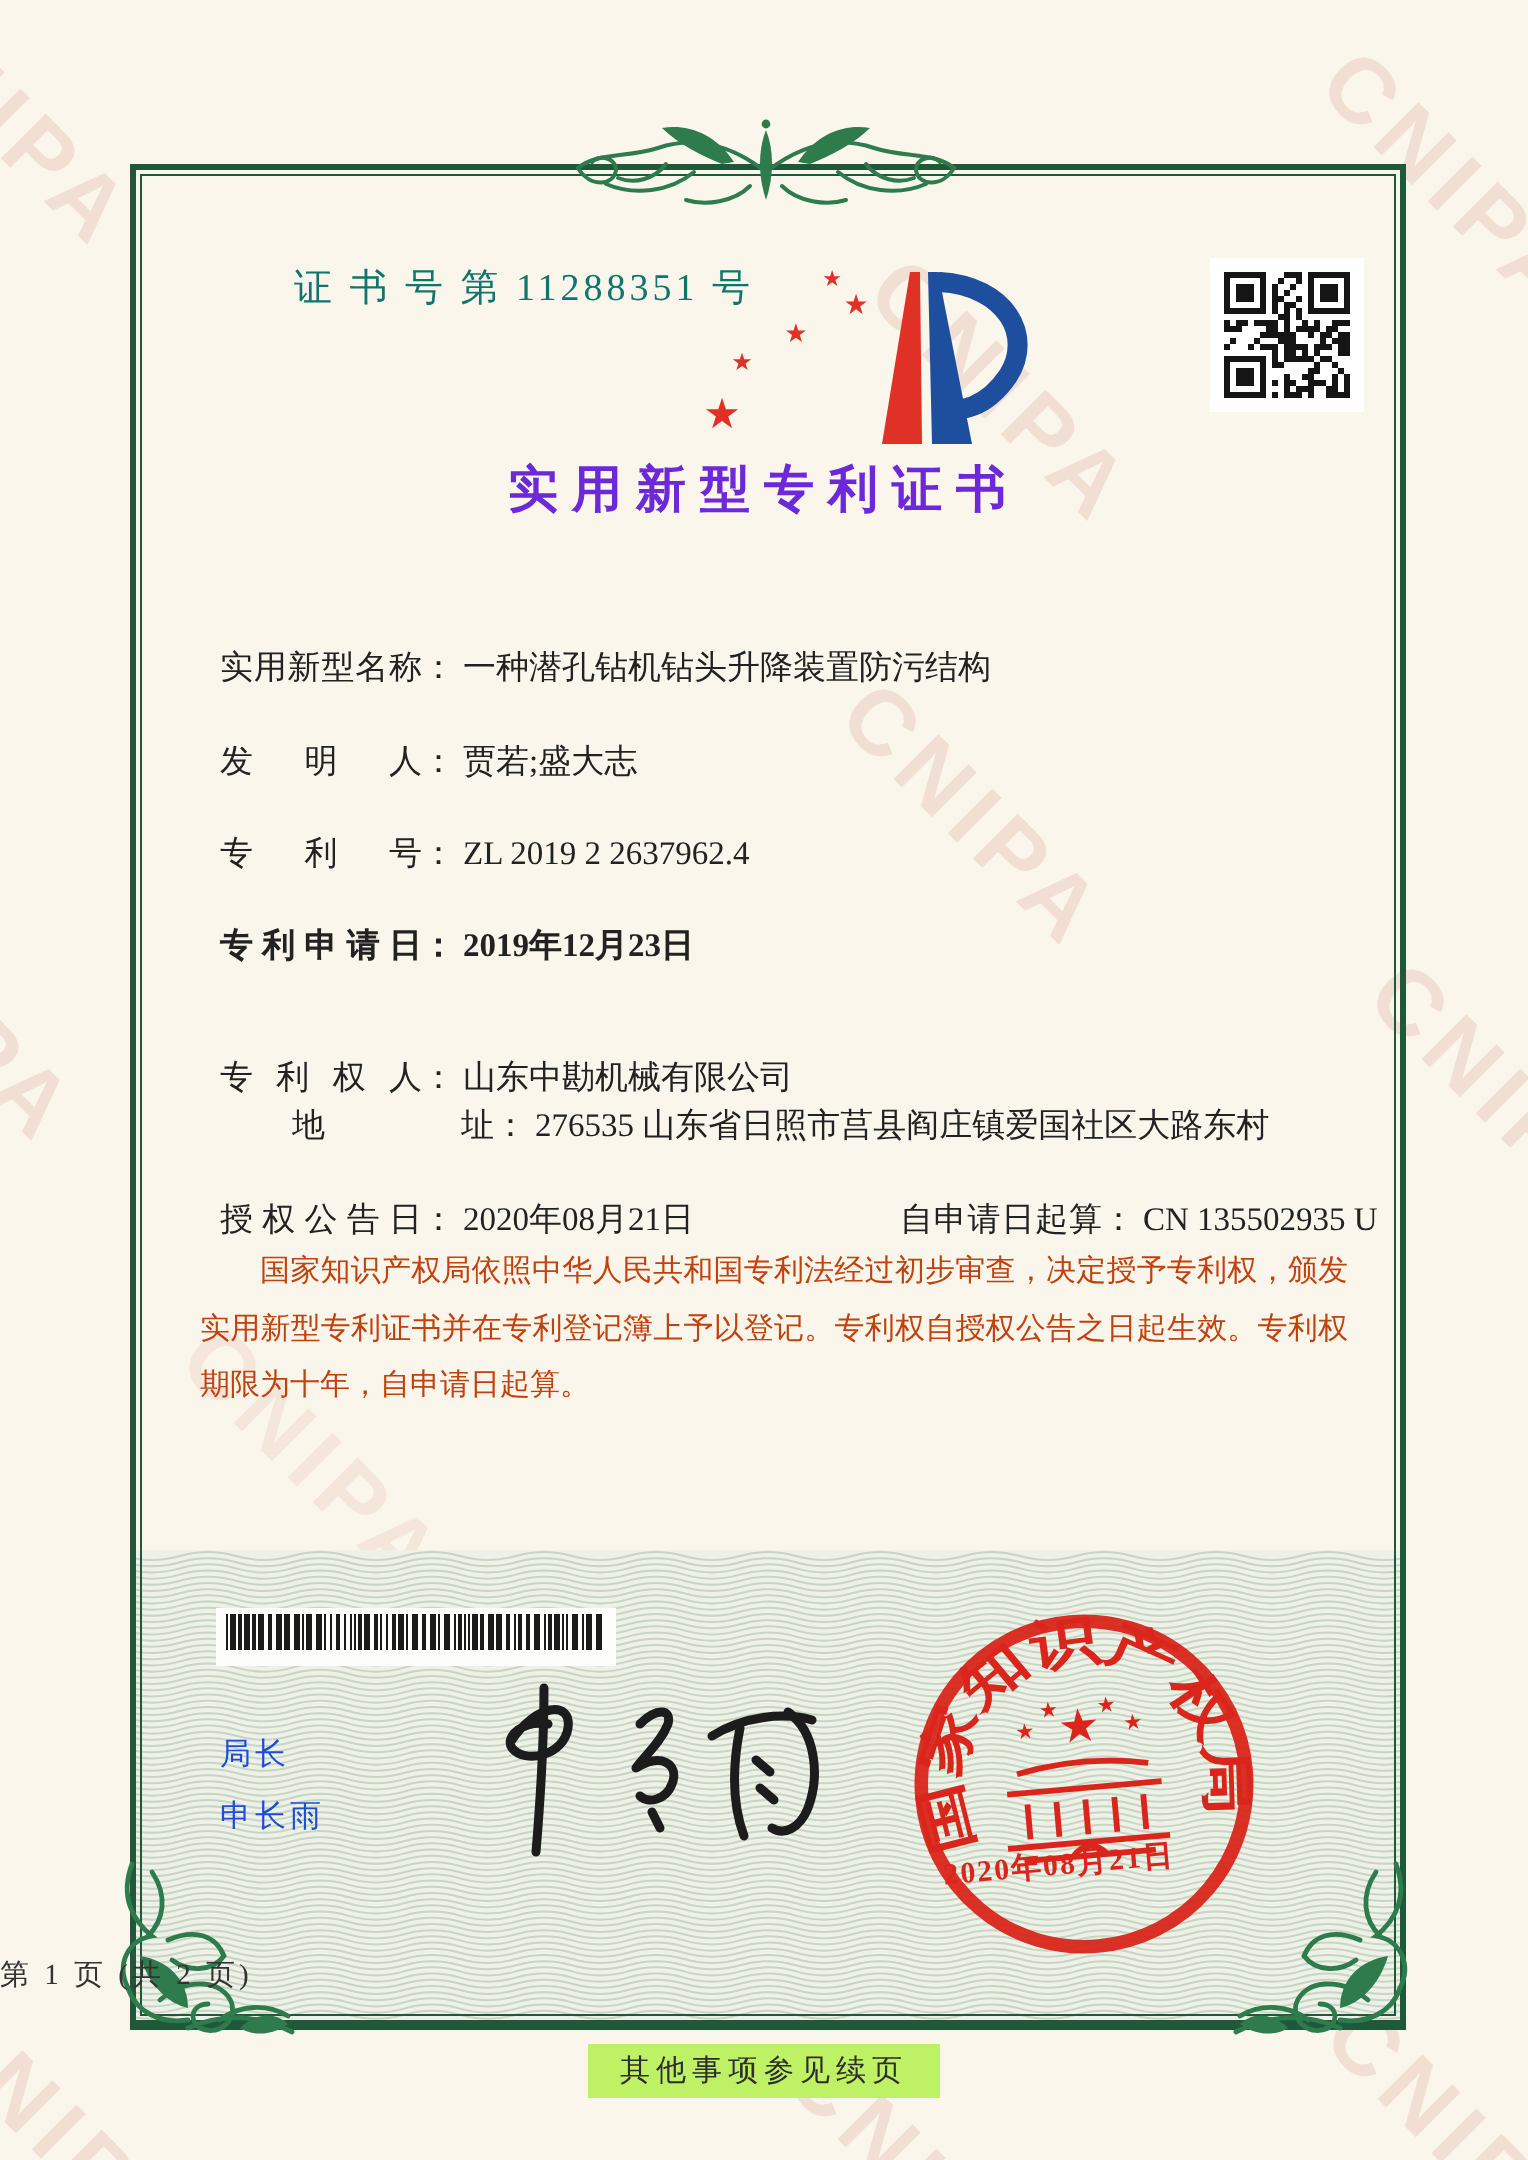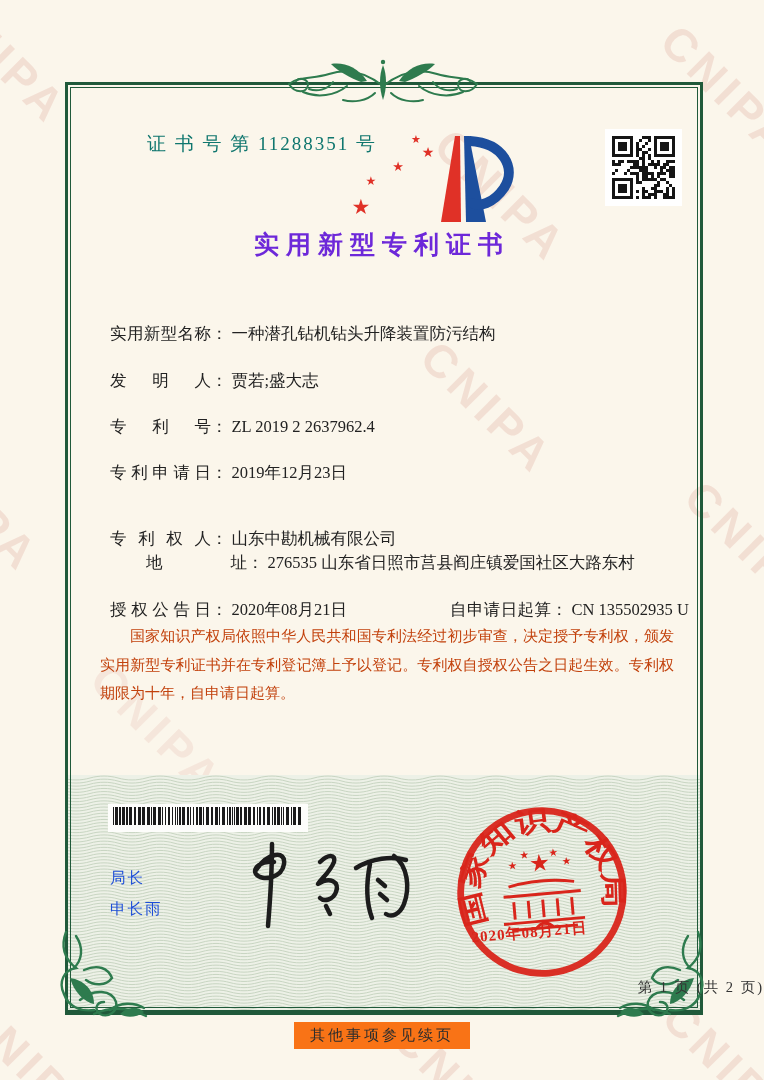--- a/index.html
+++ b/index.html
@@ -29,44 +29,44 @@
   .cert-no{position:absolute;left:107px;top:131px;z-index:4;font-size:19px;letter-spacing:2px;color:#0f766e;margin-left:40px;}
   .logo{position:absolute;left:333px;top:124px;z-index:4;}
   .qr{position:absolute;left:605px;top:129px;width:77px;height:77px;background:#fff;z-index:4;
       display:flex;align-items:center;justify-content:center;}
   .title{position:absolute;left:0;top:228px;width:100%;text-align:center;z-index:4;
          font-size:25px;font-weight:700;letter-spacing:7px;color:#6d28d9;}
 
   .fields{position:absolute;left:110px;top:322px;width:560px;z-index:4;font-size:16.5px;}
   .frow{position:absolute;left:0;white-space:nowrap;line-height:24px;}
   .frow:nth-child(1){top:0;}   .frow:nth-child(2){top:47px;} .frow:nth-child(3){top:93px;}
-  .frow:nth-child(4){top:139px;}.frow:nth-child(5){top:184px;margin-top:21px;}.frow:nth-child(6){top:229px;margin-left:36px;}
+  .frow:nth-child(4){top:139px;font-weight:bold;}.frow:nth-child(5){top:184px;margin-top:21px;}.frow:nth-child(6){top:229px;margin-left:36px;}
   .frow:nth-child(7){top:276px;}
   .pair2{position:absolute;left:340px;top:0;white-space:nowrap;}
   .flabel{display:inline-block;width:101px;text-align:justify;text-align-last:justify;vertical-align:top;}
   .fcolon{display:inline-block;vertical-align:top;}
   .fvalue{display:inline-block;vertical-align:top;margin-left:4px;}
 
   .paras{position:absolute;left:100px;top:622px;width:574px;z-index:4;font-size:15px;line-height:28.5px;
          text-align:justify;color:#c2410c;}
   .paras p{margin:0;text-indent:2em;}
 
   .barcode{position:absolute;left:108px;top:804px;background:#fdfdfb;padding:3px 5px;z-index:4;}
   .director{position:absolute;left:110px;top:862px;z-index:5;font-size:15.5px;letter-spacing:2px;color:#1d4ed8;line-height:31px;}
   .sig{position:absolute;left:222px;top:840px;z-index:5;}
 
   .seal{position:absolute;left:450px;top:800px;width:184px;height:184px;z-index:5;transform:rotate(-5deg);}
   .seal svg{display:block;}
   .seal-date{position:absolute;left:18px;top:122px;width:170px;font-size:15px;font-weight:700;
              letter-spacing:1px;color:var(--red);z-index:6;}
 
-  .pageinfo{position:absolute;left:0;top:978px;width:100%;text-align:right;z-index:4;
+  .pageinfo{position:absolute;left:0;top:978px;width:100%;text-align:left;z-index:4;
             font-size:14.5px;letter-spacing:2px;color:#333;}
   .contnote{position:absolute;left:50%;top:1022px;transform:translateX(-50%);z-index:4;
-            background:#f97316;padding:4px 16px;font-size:15px;letter-spacing:3px;color:#2d2d2d;}
+            background:#bef264;padding:4px 16px;font-size:15px;letter-spacing:3px;color:#2d2d2d;}
 
   .fl-top{position:absolute;left:272px;top:55px;z-index:4;}
   .fl-bl{position:absolute;left:50px;top:926px;z-index:4;}
   .fl-br{position:absolute;left:614px;top:926px;z-index:4;}
 </style>
 </head>
 <body>
 
 <div class="page">
 

